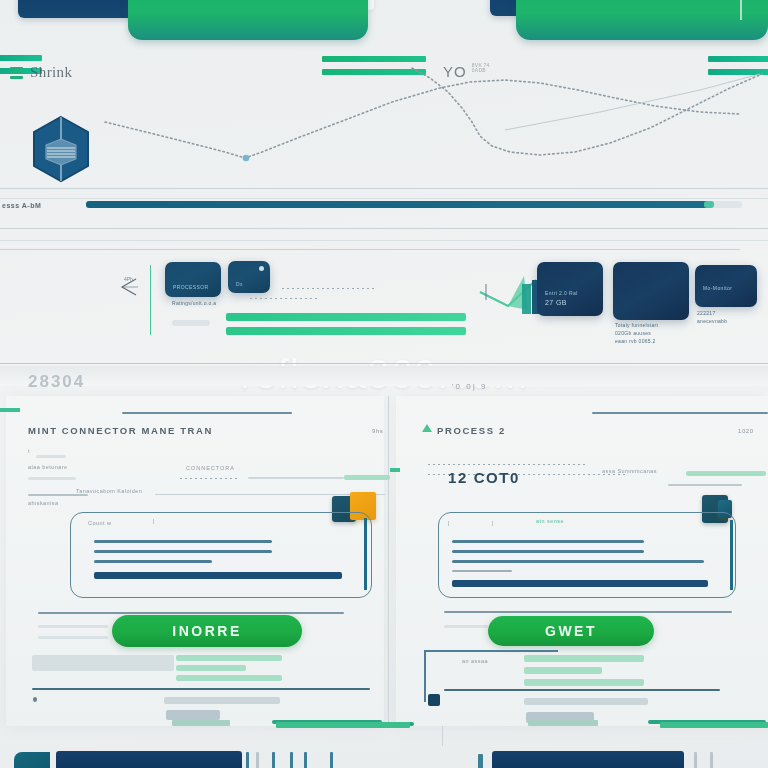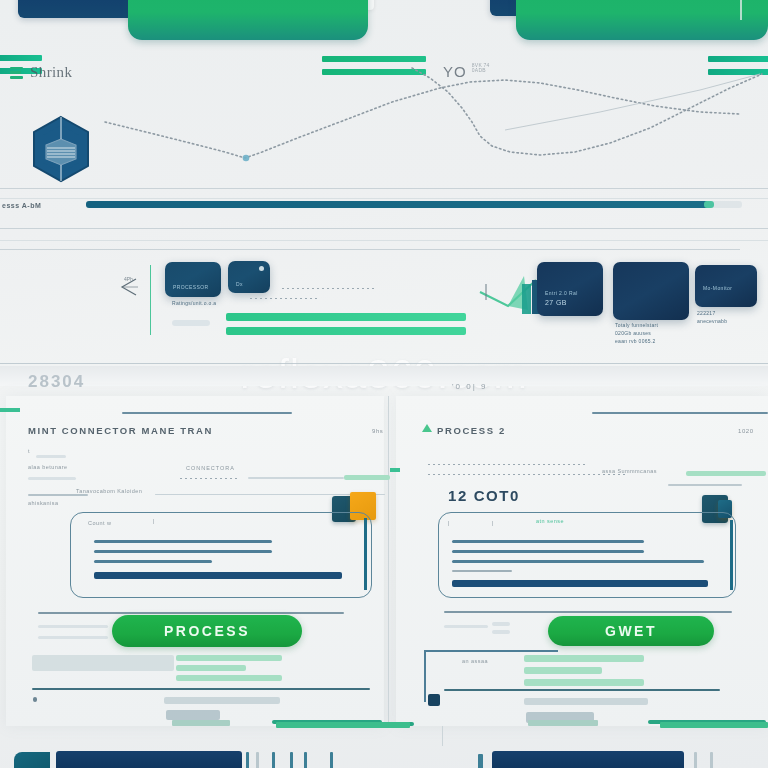--- a/index.html
+++ b/index.html
@@ -311,21 +311,21 @@
   <div class="ghostline steel" style="left:94px;top:540px;width:178px;"></div>
   <div class="ghostline steel" style="left:94px;top:550px;width:178px;"></div>
   <div class="ghostline steel" style="left:94px;top:560px;width:118px;"></div>
   <div class="ghostline navy" style="left:94px;top:572px;width:248px;"></div>
 
   <div class="ghostline" style="left:38px;top:612px;width:306px;height:1.6px;background:#7e98a6;"></div>
   <div class="ghostline" style="left:38px;top:625px;width:70px;height:3px;"></div>
   <div class="ghostline" style="left:38px;top:636px;width:70px;height:3px;"></div>
 
   <div class="cta" style="left:112px;top:615px;width:190px;height:32px;">
-    <span>PROCESS</span>
+    <span>INORRE</span>
   </div>
 
   <div class="ghostline" style="left:32px;top:655px;width:142px;height:16px;background:#d5dfe1;border-radius:2px;"></div>
   <div class="ghostline g" style="left:176px;top:655px;width:106px;height:6px;"></div>
   <div class="ghostline g" style="left:176px;top:665px;width:70px;height:6px;"></div>
   <div class="ghostline g" style="left:176px;top:675px;width:106px;height:6px;"></div>
 
   <div class="ghostline" style="left:32px;top:688px;width:338px;height:2.4px;background:#41707f;"></div>
   <div class="ghostline" style="left:33px;top:697px;width:4px;height:5px;background:#6d8694;"></div>
   <div class="ghostline" style="left:164px;top:697px;width:116px;height:7px;background:#cad6da;"></div>
@@ -336,42 +336,42 @@
   <div class="tri" style="left:422px;top:424px;"></div>
   <div class="panel-title" style="left:437px;top:425px;">PROCESS 2</div>
   <div class="panel-right" style="left:738px;top:428px;">1020</div>
 
   <div class="dotline" style="left:428px;top:464px;width:160px;"></div>
   <div class="dotline" style="left:428px;top:474px;width:200px;"></div>
   <div class="smalllabel" style="left:602px;top:468px;">assa  Summmcanas</div>
   <div class="ghostline g" style="left:686px;top:471px;width:80px;height:5px;"></div>
   <div class="ghostline" style="left:668px;top:484px;width:74px;height:1.6px;background:#bdc9cf;"></div>
 
-  <div class="bigno" style="left:448px;top:487px;">12 COT0</div>
+  <div class="bigno" style="left:448px;top:469px;">12 COT0</div>
 
   <div class="plug-teal" style="left:702px;top:495px;width:26px;height:28px;"></div>
   <div class="plug-orange" style="left:718px;top:500px;width:14px;height:18px;background:linear-gradient(150deg,#1f6c86,#16506a);"></div>
   <div class="plug-wire" style="left:730px;top:520px;width:2.5px;height:70px;"></div>
 
   <div class="roundbox" style="left:438px;top:512px;width:296px;height:84px;"></div>
   <div class="smalllabel" style="left:448px;top:520px;">|</div>
   <div class="smalllabel" style="left:492px;top:520px;">|</div>
   <div class="smalllabel" style="left:536px;top:518px;color:#4fc29a;">atn sense</div>
   <div class="ghostline steel" style="left:452px;top:540px;width:192px;"></div>
   <div class="ghostline steel" style="left:452px;top:550px;width:192px;"></div>
   <div class="ghostline steel" style="left:452px;top:560px;width:252px;"></div>
   <div class="ghostline steel" style="left:452px;top:570px;width:60px;height:2px;background:#9fb0b9;"></div>
   <div class="ghostline navy" style="left:452px;top:580px;width:256px;"></div>
 
   <div class="ghostline" style="left:444px;top:611px;width:288px;height:1.6px;background:#7e98a6;"></div>
   <div class="ghostline" style="left:444px;top:625px;width:44px;height:3px;"></div>
   <div class="ghostline" style="left:492px;top:622px;width:18px;height:4px;"></div>
   <div class="ghostline" style="left:492px;top:630px;width:18px;height:4px;"></div>
 
-  <div class="cta" style="left:548px;top:616px;width:166px;height:30px;">
+  <div class="cta" style="left:488px;top:616px;width:166px;height:30px;">
     <span>GWET</span>
   </div>
 
   <div class="abs" style="left:424px;top:650px;width:1.8px;height:52px;background:#4f7e96;"></div>
   <div class="abs" style="left:424px;top:650px;width:134px;height:1.6px;background:#4f7e96;"></div>
   <div class="smalllabel" style="left:462px;top:658px;">an assaa</div>
 
   <div class="ghostline g" style="left:524px;top:655px;width:120px;height:7px;"></div>
   <div class="ghostline g" style="left:524px;top:667px;width:78px;height:7px;"></div>
   <div class="ghostline g" style="left:524px;top:679px;width:120px;height:7px;"></div>

